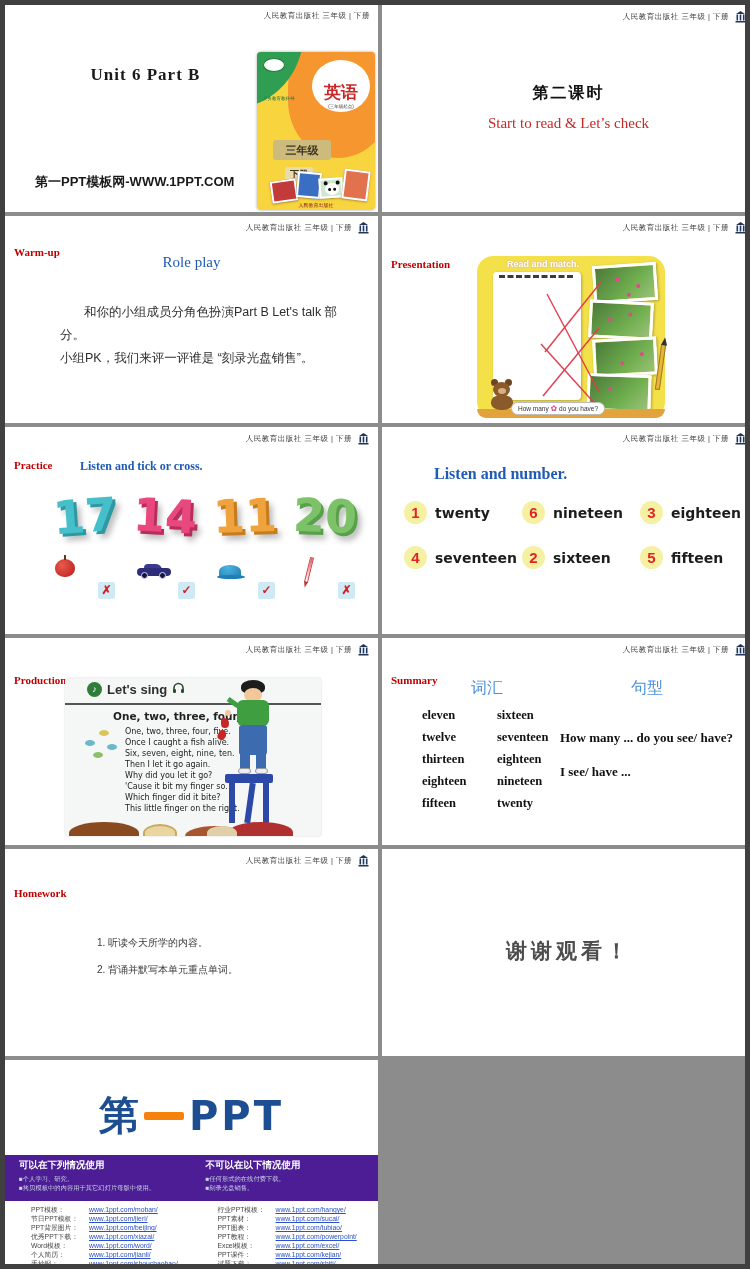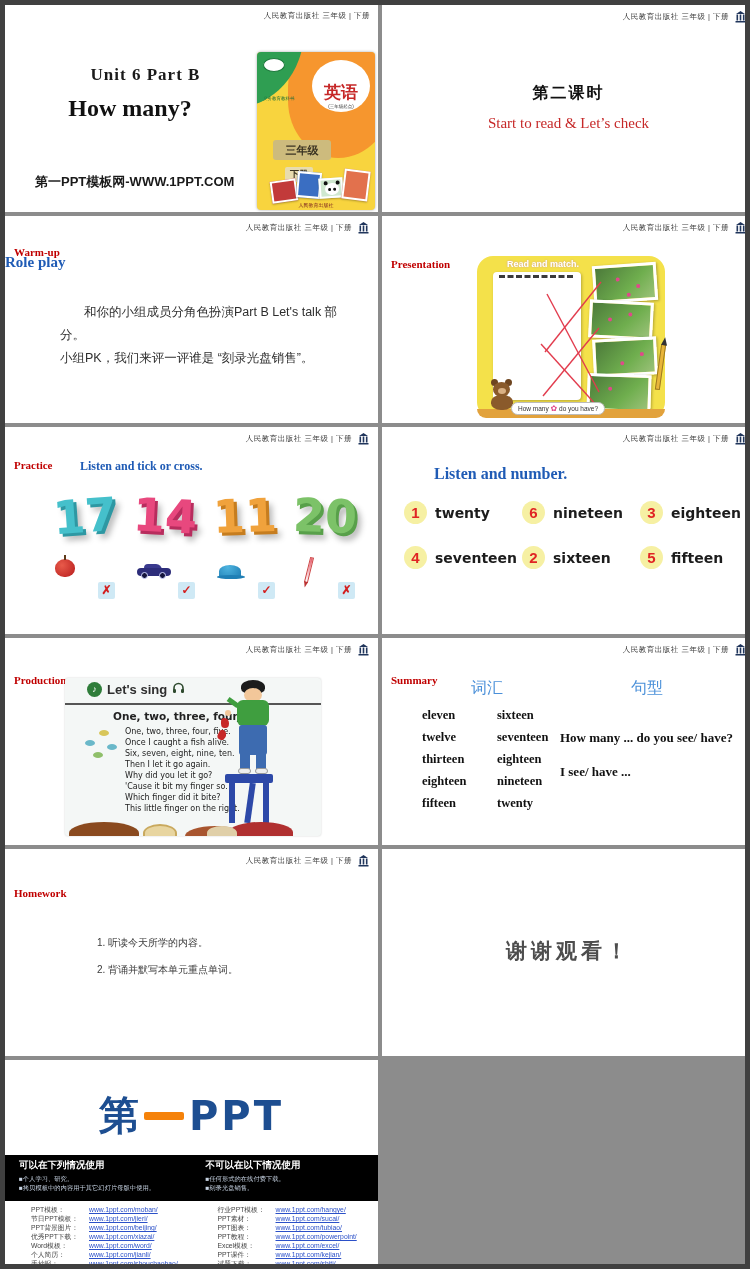--- a/index.html
+++ b/index.html
@@ -36,21 +36,21 @@
   .panda .pe1 { left:3px; } .panda .pe2 { left:15px; }
   .panda .px1,.panda .px2 { position:absolute; width:3px; height:3px; background:#111; border-radius:50%; top:8px; }
   .panda .px1 { left:7px; } .panda .px2 { left:12px; }
   .book-publisher { position:absolute; bottom:2px; left:0; width:100%; text-align:center; font-size:5px; color:#7a1f1f; }
 
   
   .s2-lesson { position:absolute; top:78px; width:100%; text-align:center; font-weight:bold; font-size:16px; color:#111; letter-spacing:2px; }
   .s2-sub { position:absolute; top:110px; width:100%; text-align:center; font-family:"Liberation Serif", serif; font-size:15px; color:#c62828; }
 
   
-  .s3-heading { position:absolute; top:38px; width:100%; text-align:left; font-family:"Liberation Serif", serif; font-weight:bold; font-size:15px; color:#1f5bb5; }
+  .s3-heading { position:absolute; top:38px; width:100%; text-align:center; font-family:"Liberation Serif", serif; font-weight:normal; font-size:15px; color:#1f5bb5; }
   .s3-text { position:absolute; left:55px; top:85px; width:280px; font-size:12.5px; color:#2e2e2e; line-height:23px; }
 
   
   .rm-card { position:absolute; left:95px; top:40px; width:188px; height:162px; background:#f4e14a; border-radius:16px; }
   .rm-title { position:absolute; top:3px; left:30px; font-weight:bold; font-size:9px; color:#fff; text-shadow:0 0 2px #c9a; }
   .rm-pad { position:absolute; left:16px; top:16px; width:88px; height:128px; background:#fff; border-radius:4px; box-shadow:1px 1px 3px rgba(0,0,0,.25); }
   .rm-spiral { position:absolute; left:6px; top:3px; width:74px; border-top:3px dashed #3a3a3a; }
   .photo { position:absolute; width:64px; height:38px; background:linear-gradient(135deg,#4c7a3a,#6fae4e 60%,#9cc27a); border:3px solid #fff; box-shadow:1px 1px 3px rgba(0,0,0,.3); }
   .photo i { position:absolute; width:4px; height:4px; background:#e0498a; border-radius:50%; }
   .rm-lines { position:absolute; left:0; top:0; pointer-events:none; }
@@ -138,41 +138,40 @@
   .s10-text { position:absolute; top:88px; width:100%; text-align:center; font-weight:bold; font-size:21px; color:#4d4d4d; letter-spacing:4px; }
 
   
   .footer-left { position:absolute; left:0; top:1055px; width:373px; height:214px; background:#fff; }
   .footer-right { position:absolute; left:377px; top:1055px; width:373px; height:214px; background:#8c8c8c; }
   .logo-row { position:absolute; top:28px; width:100%; display:flex; align-items:center; justify-content:center; gap:5px; }
   .logo-di { font-weight:900; font-size:40px; color:#1d4e91; font-family:"DejaVu Sans", sans-serif; }
   .logo-dash { width:40px; height:8px; background:#f5820a; border-radius:2px; }
   .logo-ppt { font-weight:900; font-size:40px; color:#1d4e91; letter-spacing:3px; font-family:"DejaVu Sans", sans-serif; }
   .logo-url { position:absolute; top:76px; width:100%; text-align:center; font-weight:bold; font-size:12.5px; color:#1d4ed8; letter-spacing:3px;margin-top:33px; }
-  .terms-band { position:absolute; top:95px; left:0; width:100%; height:46px; background:#000000; display:flex; }
+  .terms-band { position:absolute; top:95px; left:0; width:100%; height:46px; background:#4c1d95; display:flex; }
   .terms-col { width:50%; padding:4px 4px 0 14px; }
   .terms-col h4 { color:#fff; font-size:9.5px; margin-bottom:2px; }
   .terms-col div { color:#c8d4e4; font-size:6.3px; line-height:9px; }
   .links { position:absolute; top:145px; left:0; width:100%; display:flex; }
   .links-col { width:50%; padding-left:26px; }
   .link-row { display:flex; font-size:6.8px; line-height:9px; }
   .link-label { color:#444; width:58px; flex:0 0 auto; }
   .link-url { color:#2b50c8; text-decoration:underline; }
 </style>
 </head>
 <body>
 
 <div class="page">
 
   <div class="slide r1 c1">
     <div class="slide-header">
       <span class="press-label">人民教育出版社  三年级 | 下册</span>
     </div>
     <div class="s1-unit">Unit 6  Part B</div>
-    <div class="s1-title">How many?</div>
     <div class="s1-site">第一PPT模板网-WWW.1PPT.COM</div>
     <div class="book">
       <div class="book-orange"></div>
       <div class="book-green"></div>
       <div class="book-logo"></div>
       <div class="book-series">义务教育教科书</div>
       <div class="book-circle">
         <div class="book-subject">英语</div>
         <div class="book-note">(三年级起点)</div>
       </div>

